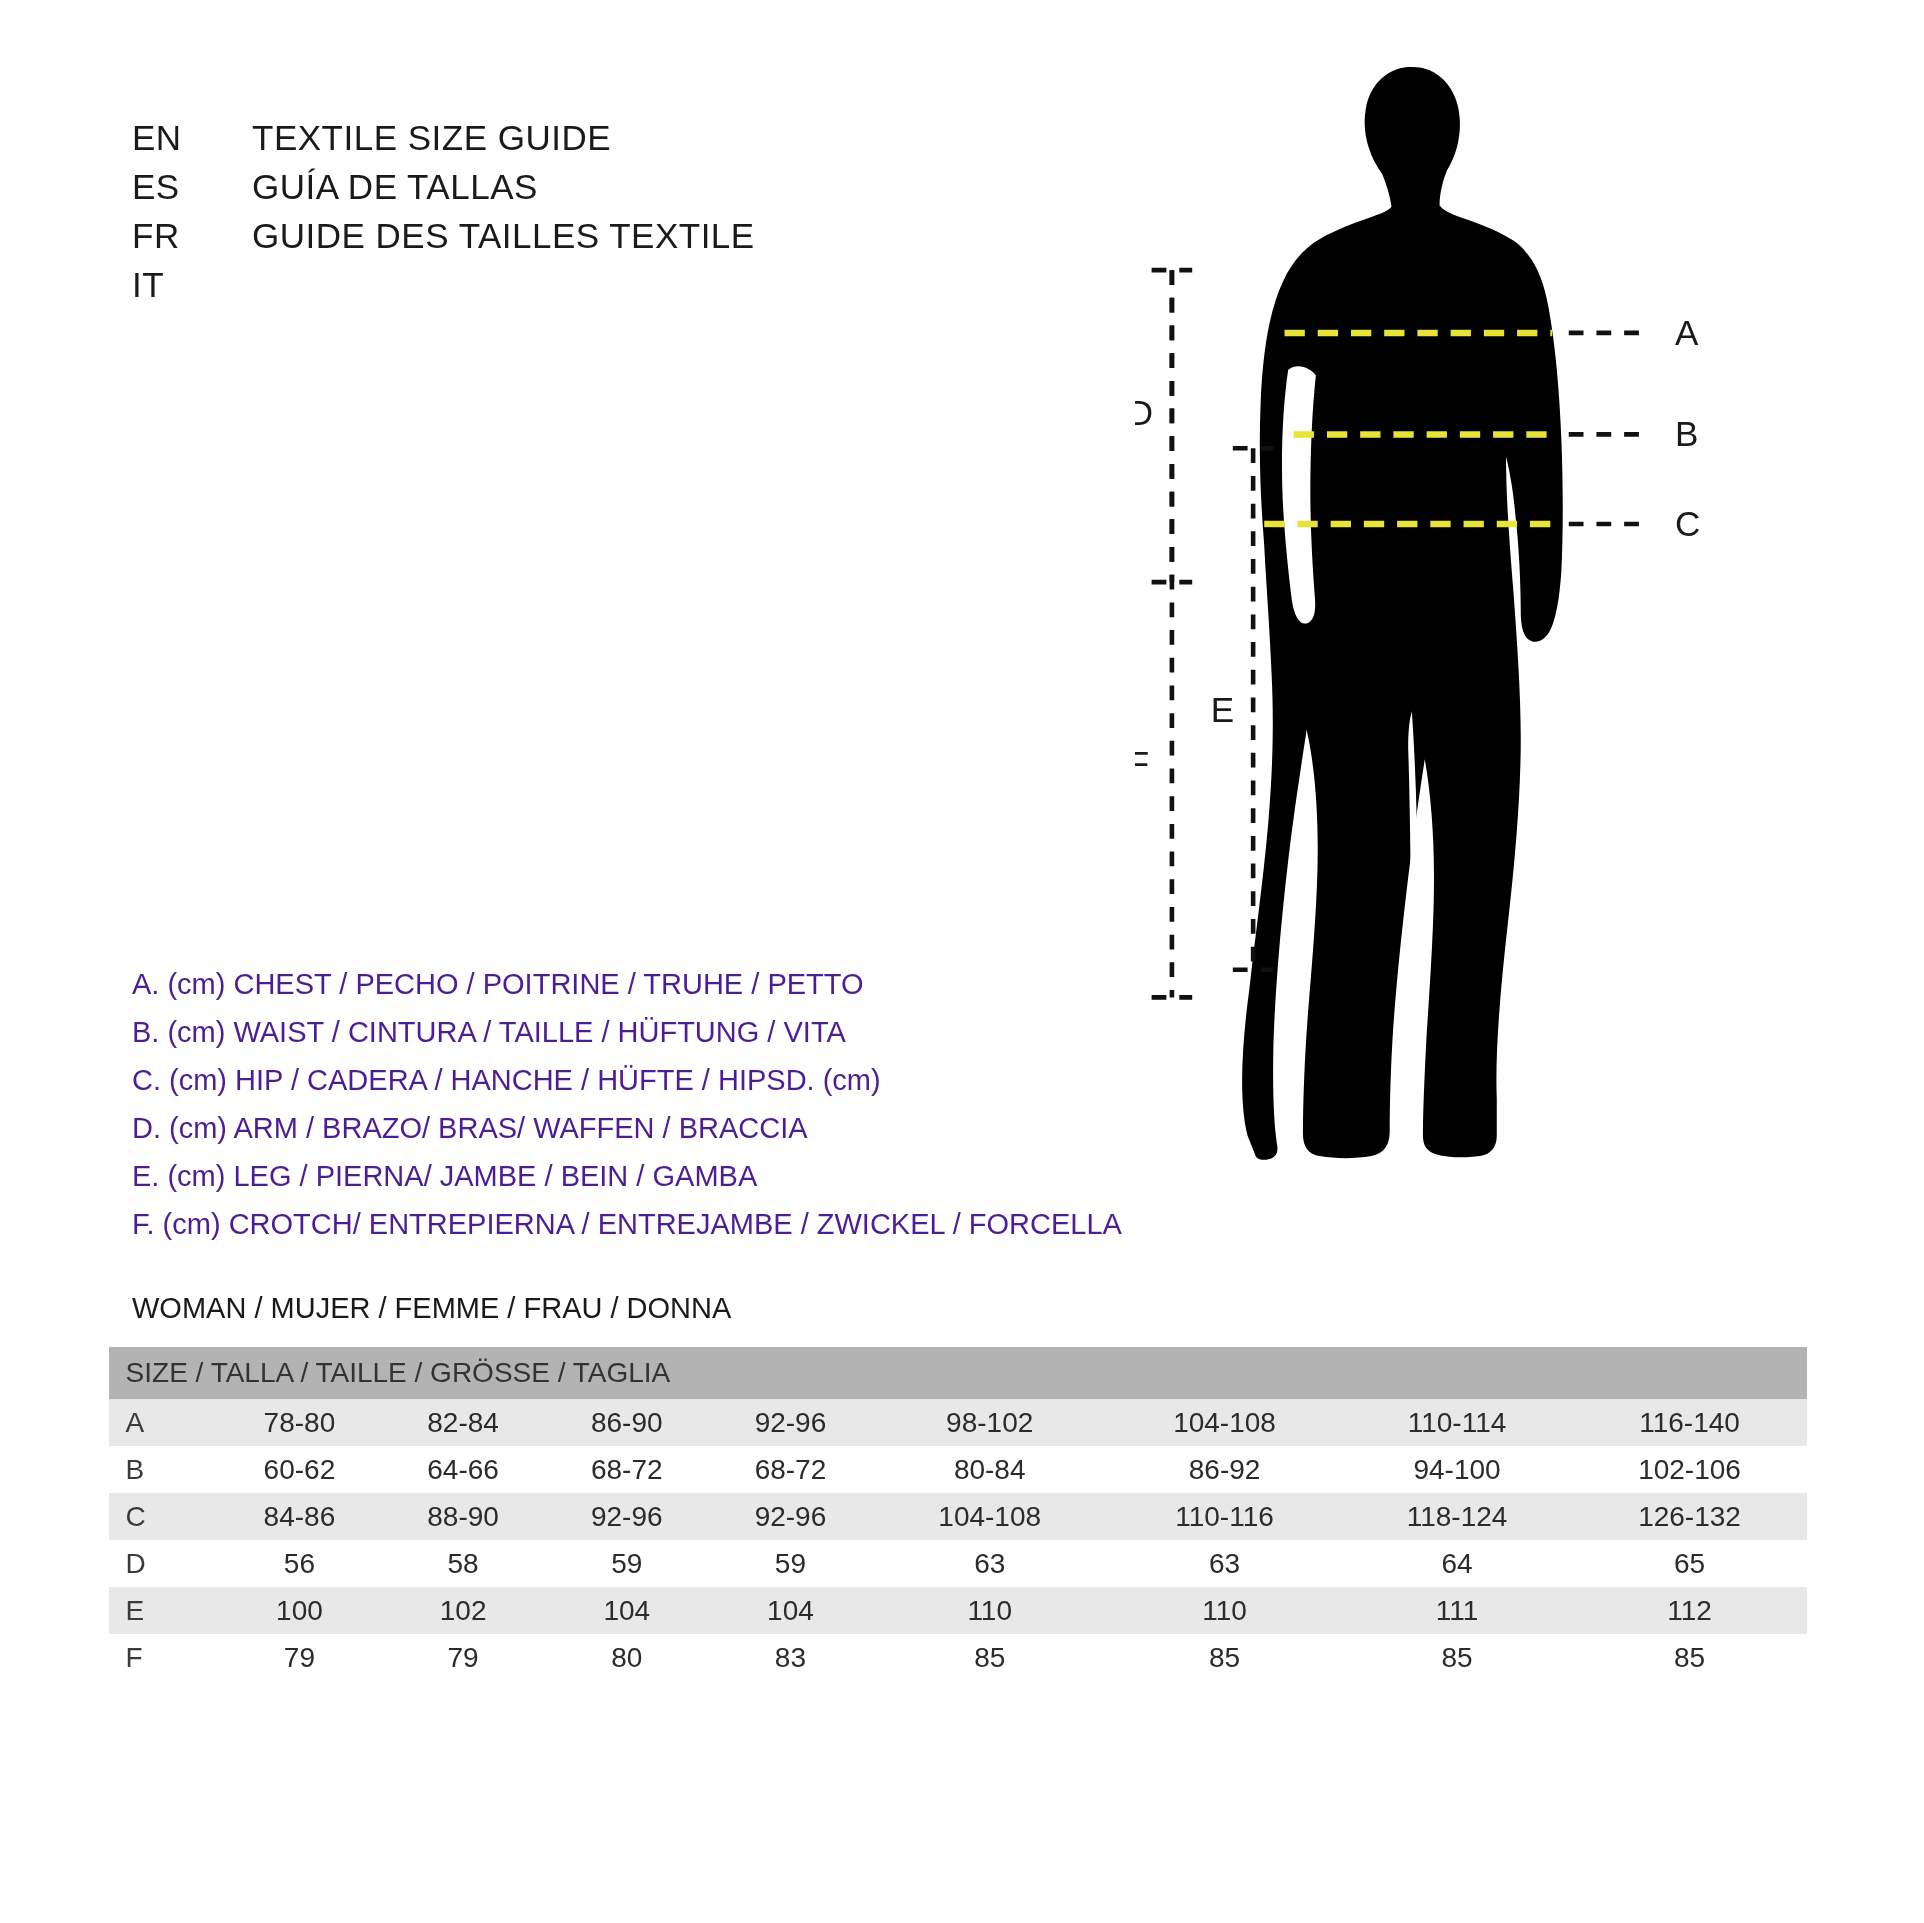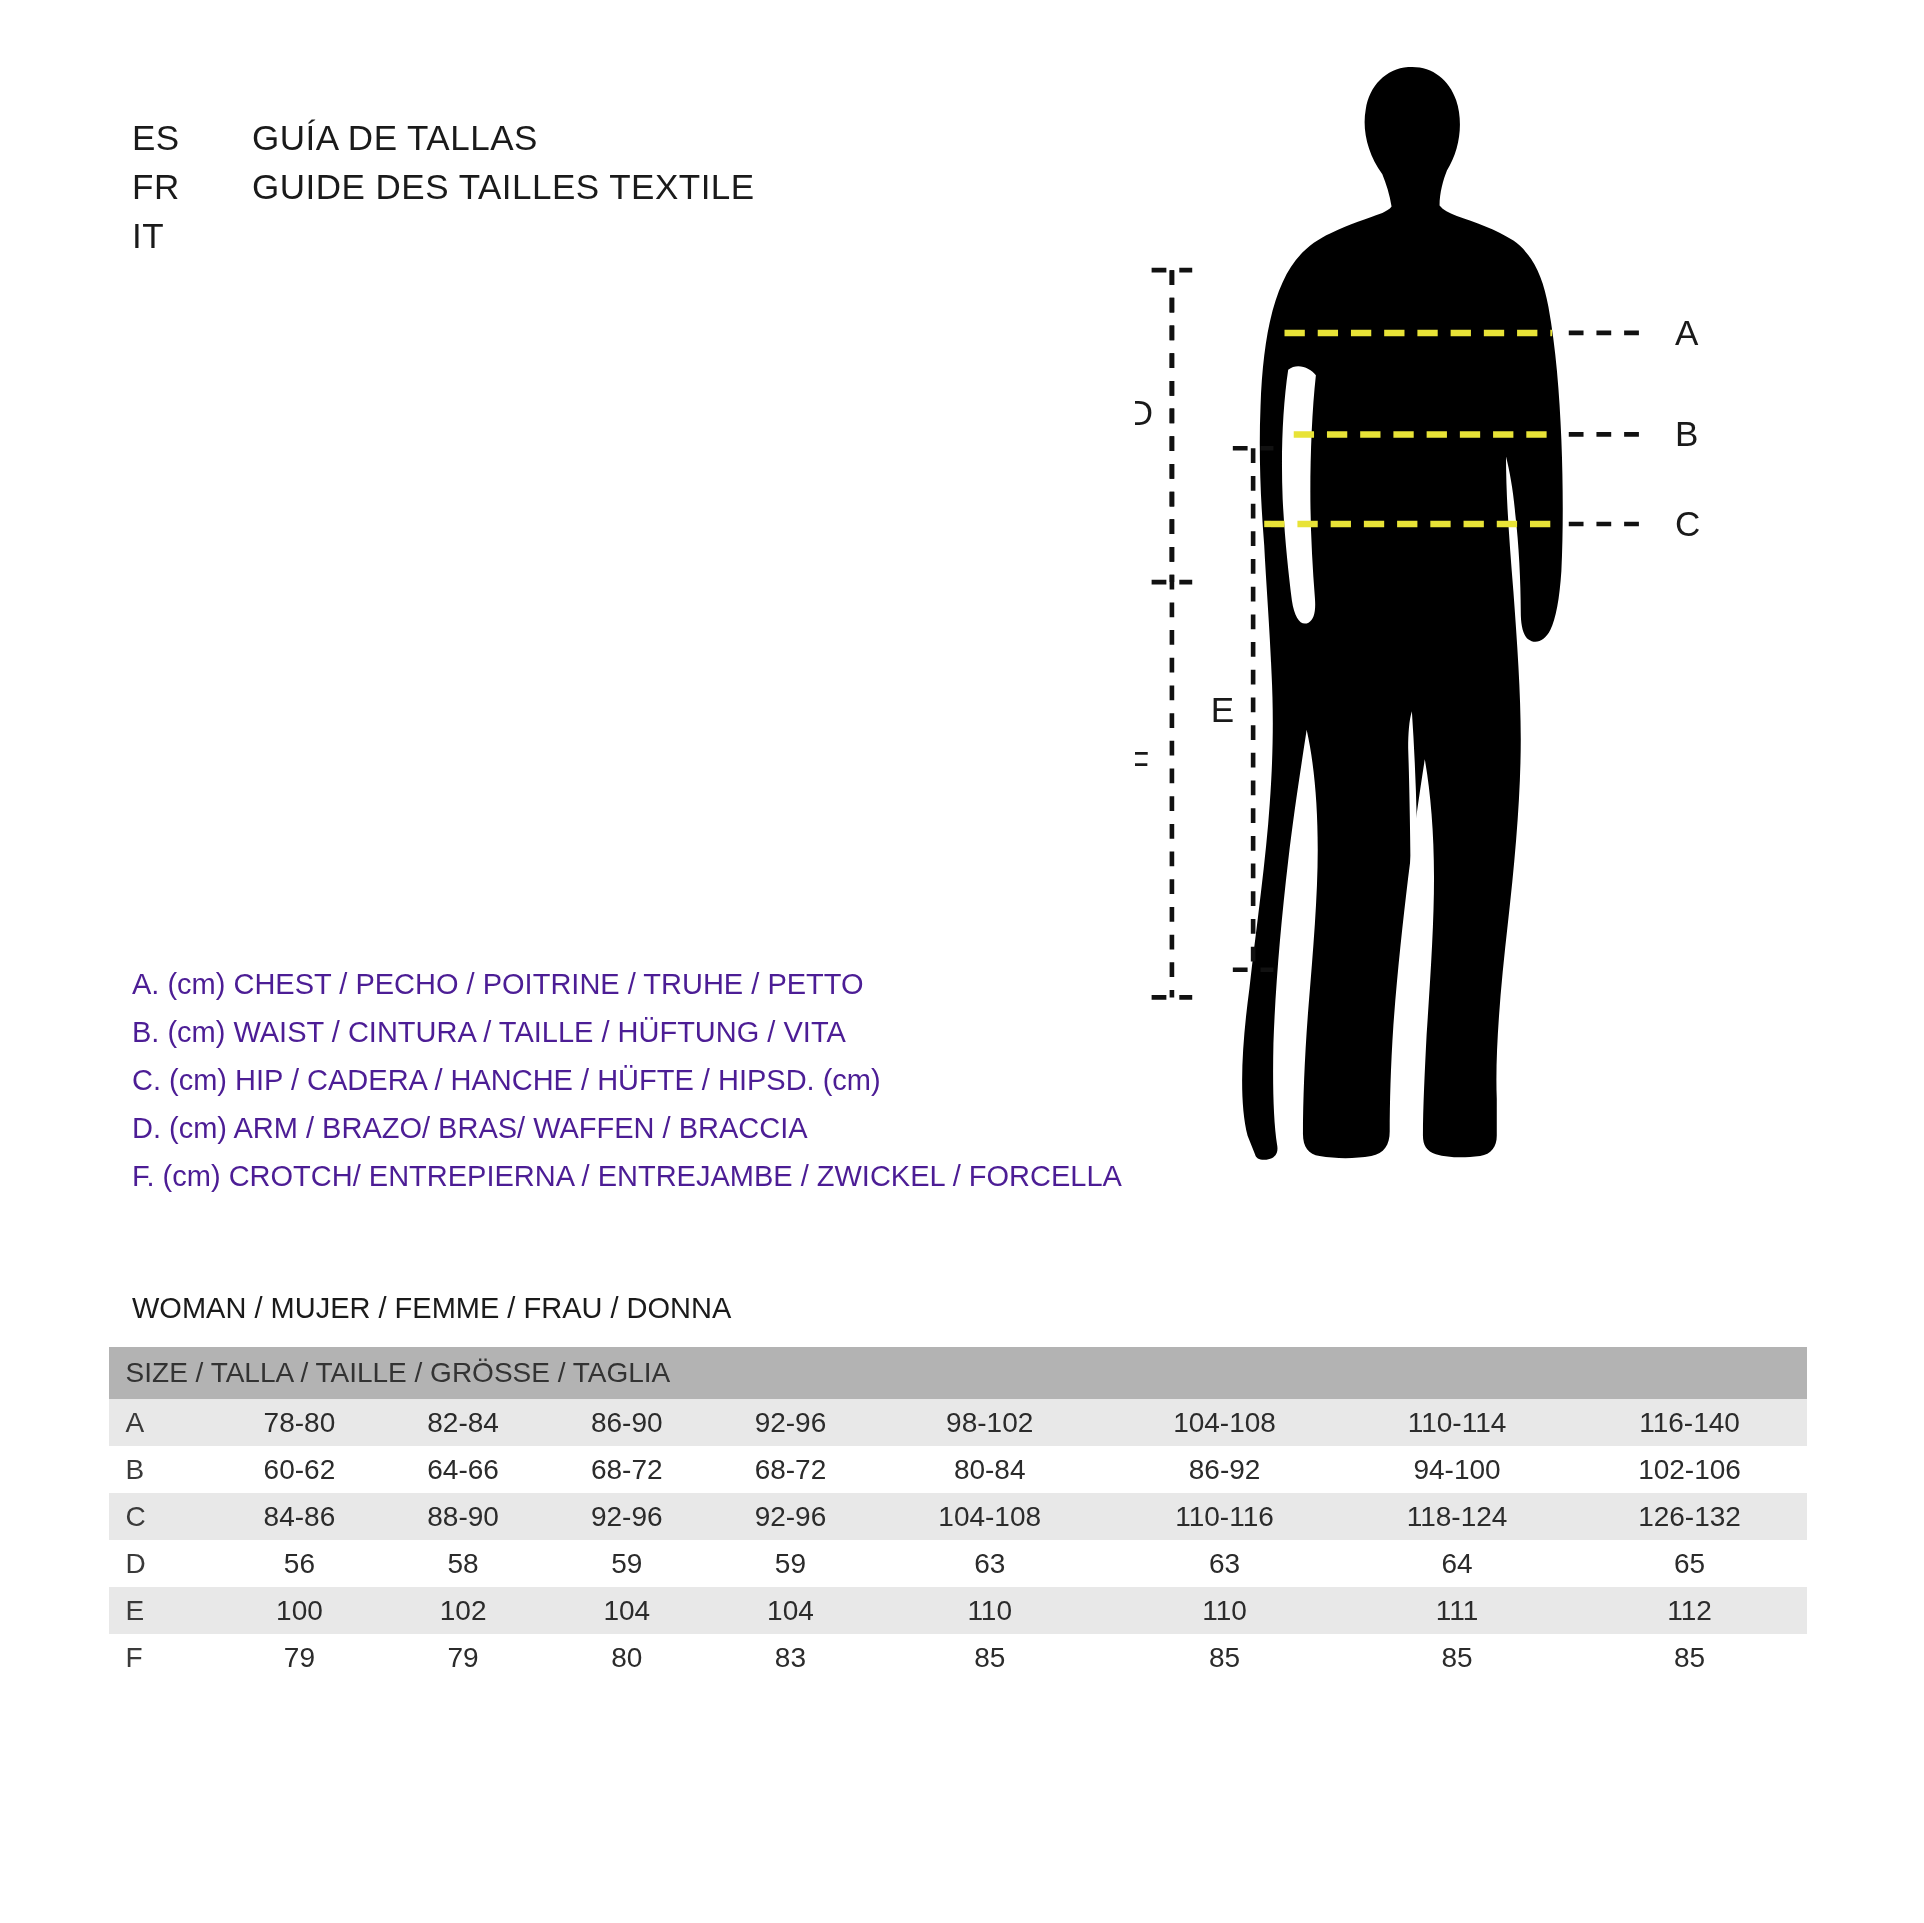--- a/index.html
+++ b/index.html
@@ -112,20 +112,24 @@
     background: #ffffff;
     color: #3a3a3a;
     height: 54px;
   }
   .col-size { width: 169px; }
 </style>
 </head>
 <body>
 
 <div id="title-block">
+  <div class="title-row">
+    <span class="title-lang">EN</span>
+    <span class="title-text">TEXTILE SIZE GUIDE</span>
+  </div>
   <div class="title-row">
     <span class="title-lang">ES</span>
     <span class="title-text">GUÍA DE TALLAS</span>
   </div>
   <div class="title-row">
     <span class="title-lang">FR</span>
     <span class="title-text">GUIDE DES TAILLES TEXTILE</span>
   </div>
   <div class="title-row">
     <span class="title-lang">IT</span>
@@ -248,20 +252,21 @@
     <text x="82" y="712" font-family="Liberation Sans, sans-serif" font-size="38" fill="#1a1a1a">E</text>
     <text x="-8" y="770" font-family="Liberation Sans, sans-serif" font-size="38" fill="#1a1a1a">F</text>
   </svg>
 </div>
 
 <div id="legend-block">
   <div class="legend-row">A. (cm) CHEST / PECHO / POITRINE / TRUHE / PETTO</div>
   <div class="legend-row">B. (cm) WAIST / CINTURA / TAILLE / HÜFTUNG / VITA</div>
   <div class="legend-row">C. (cm) HIP / CADERA / HANCHE / HÜFTE / HIPSD. (cm)</div>
   <div class="legend-row">D. (cm) ARM / BRAZO/ BRAS/ WAFFEN / BRACCIA</div>
+  <div class="legend-row">E. (cm) LEG / PIERNA/ JAMBE / BEIN / GAMBA</div>
   <div class="legend-row">F. (cm) CROTCH/ ENTREPIERNA / ENTREJAMBE / ZWICKEL / FORCELLA</div>
 </div>
 
 <div id="group-label">WOMAN / MUJER / FEMME / FRAU / DONNA</div>
 
 <table id="size-table">
   <tbody>
     <tr class="band-head">
       <td colspan="9">SIZE / TALLA / TAILLE / GRÖSSE / TAGLIA</td>
     </tr>

